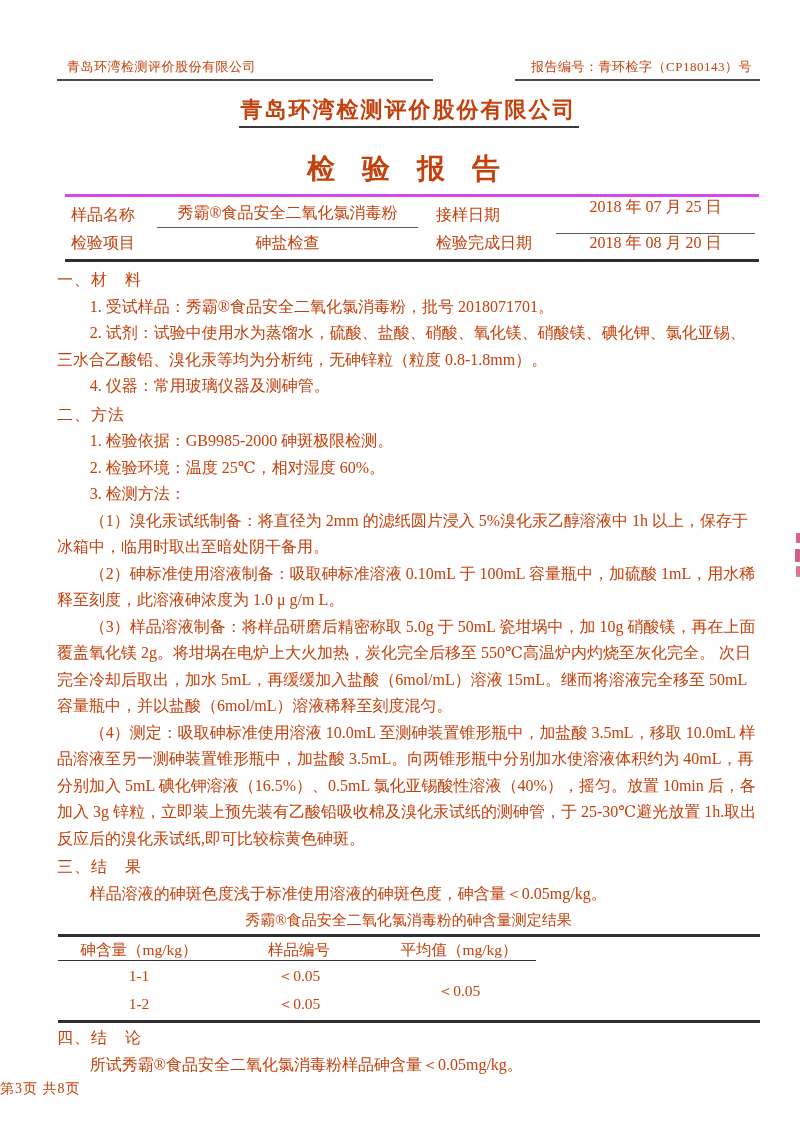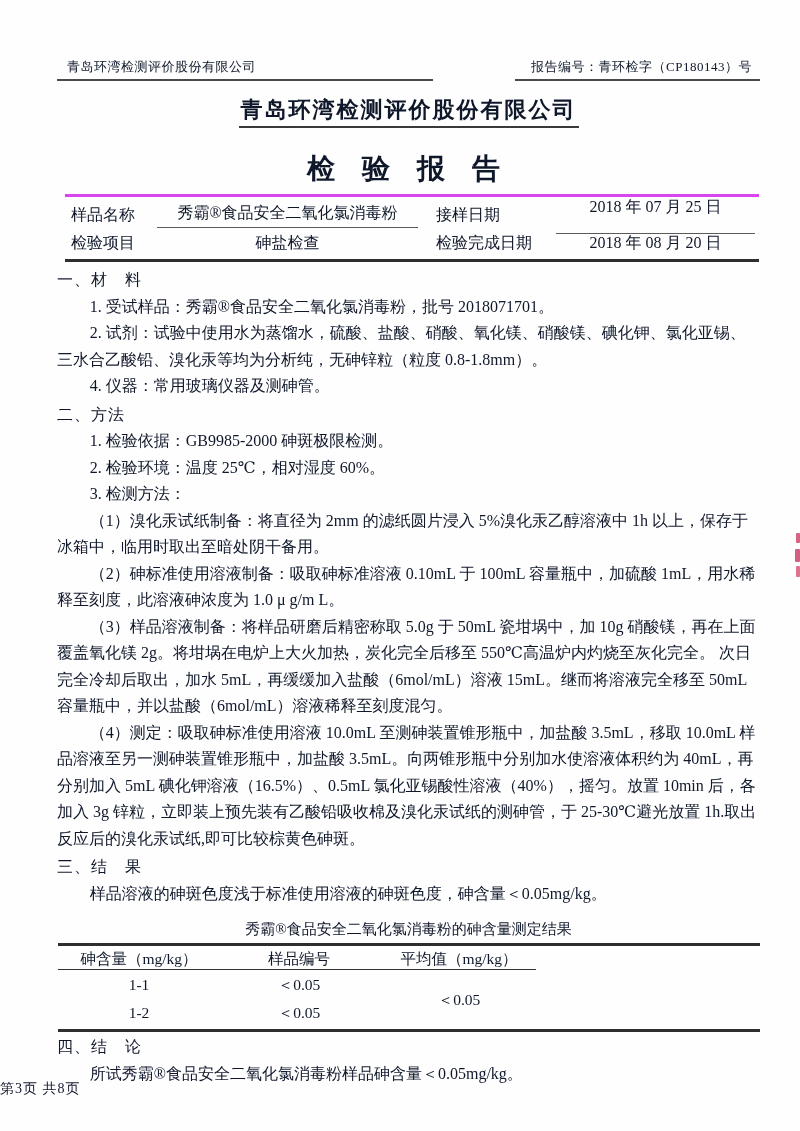--- a/index.html
+++ b/index.html
@@ -4,21 +4,21 @@
 <style>
   * { margin: 0; padding: 0; box-sizing: border-box; }
   html, body { background: #ffffff; }
   .page {
     position: relative;
     width: 800px;
     height: 1131px;
     margin: 0 auto;
     background: #fefefe;
     font-family: "Liberation Serif", "DejaVu Serif", serif;
-    color: #0f172a;
+    color: #c2410c;
     padding: 58px 40px 0 57px;
     overflow: hidden;
   }
   
   .header-row {
     display: flex;
     justify-content: space-between;
     align-items: flex-end;
     font-size: 13px;
   }
@@ -75,21 +75,21 @@
   .it-value .ul-full {
     display: block;
     border-bottom: 1.2px solid #5a5a5a;
     padding-bottom: 15px;
     margin: 0 4px;
   }
   
   .body-text { margin-top: 5px; font-size: 16px; line-height: 26.5px; }
   .sec-heading { letter-spacing: 1px; margin-top: 2px; }
   .para { text-indent: 2.05em; }
-  .table-title { text-align: center; font-size: 15px; line-height: 24px; margin-top: 10px; }
+  .table-title { text-align: center; font-size: 15px; line-height: 24px; margin-top: 1px; }
   
   .rt {
     margin-left: 1px;
     margin-top: 2px;
     border-top: 3px solid #2e2e2e;
     border-bottom: 3px solid #2e2e2e;
     font-size: 15.5px;
   }
   .rt-header {
     display: grid;

